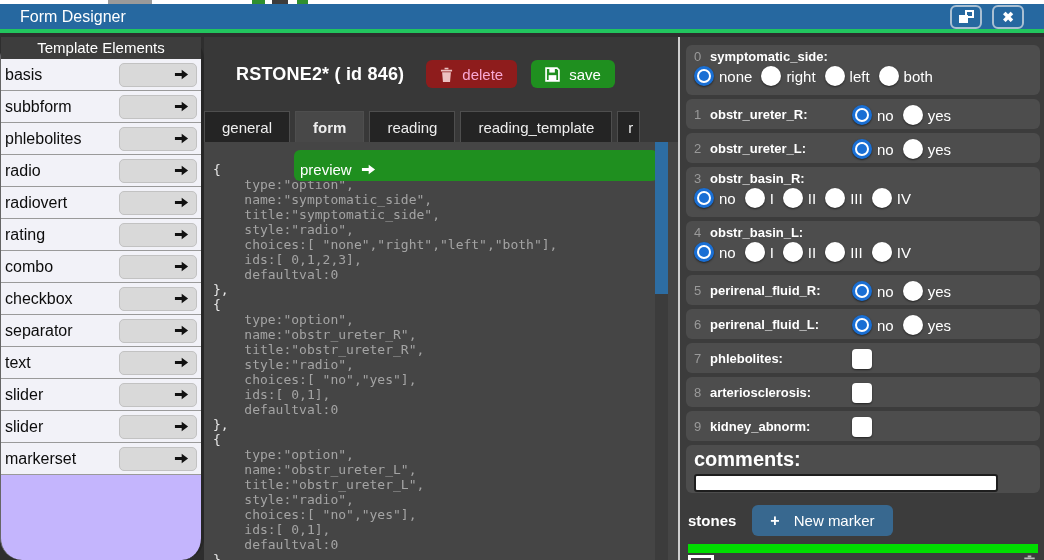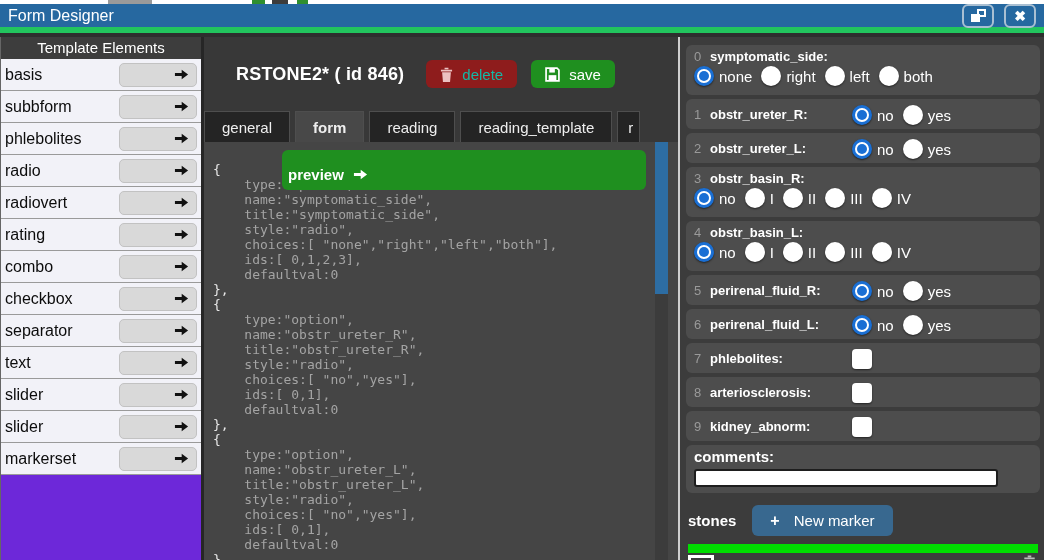--- a/index.html
+++ b/index.html
@@ -11,40 +11,40 @@
   }
   .screen { width:1044px; height:560px; overflow:hidden; position:relative; }
 
   
   .desktop-strip { height:4px; background:#ffffff; position:relative; }
   .desktop-strip .mark { position:absolute; top:0; height:4px; }
 
   
   .titlebar {
     height:29px; background:#2668a0; display:flex; align-items:center;
-    padding:0 8px; color:#fff; border-bottom:6px solid #22c55e;
+    padding:0 20px; color:#fff; border-bottom:4px solid #22c55e;
   }
   .titlebar .t-title { font-size:16px; }
   .winbtns { margin-left:auto; display:flex; gap:10px; }
   .winbtn {
     width:32px; height:24px; background:#2668a0; border:2px solid #a9bfd2;
     border-radius:6px; display:flex; align-items:center; justify-content:center;
     color:#fff; cursor:pointer; padding:0;
   }
   .restore-ic { position:relative; width:15px; height:13px; display:inline-block; }
   .restore-ic .sq { position:absolute; width:9px; height:8px; border:2px solid #fff; }
   .restore-ic .sq.back { right:0; top:0; background:transparent; }
   .restore-ic .sq.front { left:0; bottom:0; background:#fff; }
   .close-x { font-size:14px; font-weight:bold; line-height:1; }
 
   
   .main { display:flex; height:527px; padding-top:4px; background:#2e2e2e; }
 
   
-  .sidebar { width:204px; background:#6d28d9; border-right:3px solid #262626; border-left:1px solid #666; }
+  .sidebar { width:204px; background:#c4b5fd; border-right:3px solid #262626; border-left:1px solid #666;border-radius:22px; }
   .sidebar-header {
     height:22px; color:#fff; font-size:15px; text-align:center; line-height:22px;
     background:#3d3d3d;
   }
   .s-item {
     height:32px; background:#f2f2f8; border-bottom:1px solid #9a9a9a;
     display:flex; align-items:center; justify-content:space-between; padding:0 4px;
   }
   .s-label { font-size:16px; color:#0c0c0c; }
   .arrow-btn {
@@ -54,40 +54,40 @@
   }
 
   
   .center { flex:1; min-width:0; display:flex; flex-direction:column; background:#383838; }
   .center-header { height:74px; display:flex; align-items:center; padding-left:32px; flex:none; }
   .doc-title { color:#fff; font-size:18px; font-weight:bold; letter-spacing:.2px; }
   .btn {
     border:none; border-radius:6px; height:28px; display:flex; align-items:center;
     gap:9px; font-size:15px; cursor:pointer; padding:0 14px;
   }
-  .btn.delete { background:#8e1c1c; color:#14b8a6; margin-left:22px; }
+  .btn.delete { background:#8e1c1c; color:#f9a8d4; margin-left:22px; }
   .btn.save   { background:#1f8f1f; color:#ffffff; margin-left:14px; }
 
   .tabs { display:flex; gap:5px; height:31px; flex:none; }
   .tab {
     background:#242424; color:#eee; font-size:15px; padding:0 17px;
     display:flex; align-items:center; border:1px solid #4e4e4e; border-bottom:none;
     cursor:pointer; white-space:nowrap;
   }
   .tab.active { background:#484848; font-weight:bold; }
   .tab.partial { width:23px; padding:0 0 0 10px; overflow:hidden; }
 
   .editor { flex:1; background:#454545; position:relative; overflow:hidden; }
   .code { margin:0; padding:20px 0 0 9px; }
   .code .line {
     font-family:"DejaVu Sans Mono", monospace; font-size:13px; line-height:15px;
     color:#a4a4a4; white-space:pre;
   }
   .code .line.bright { color:#e9e9e9; }
-  .btn.preview { position:absolute; top:8px; right:32px; background:#1f8f1f; color:#fff; height:40px;font-weight:bold; }
+  .btn.preview { position:absolute; top:8px; right:20px; background:#1f8f1f; color:#fff; height:31px; }
   .ed-scrollbar {
     position:absolute; top:0; right:10px; width:13px; height:100%; background:#3c3c3c;
   }
   .ed-thumb { width:13px; height:152px; background:#2d6da3; }
 
   .divider { width:2px; background:#cfcfcf; }
 
   
   .preview { width:364px; background:#3c3c3c; padding:8px 4px 0 6px; overflow:hidden; }
   .field-row { background:#4d4d4d; border-radius:6px; margin-bottom:4px; padding:4px 8px; }
@@ -106,21 +106,21 @@
   .radio.selected::after {
     content:""; position:absolute; left:2px; top:2px; width:10px; height:10px;
     border-radius:50%; background:#1a6fd4;
   }
   .opt-label { color:#fff; font-size:15px; margin:0 9px 0 5px; }
   .checkbox {
     width:20px; height:20px; background:#fff; border-radius:4px; flex:none;
     box-shadow:0 1px 2px rgba(0,0,0,.55); cursor:pointer;
   }
   .comments-row { height:48px; padding-top:3px; }
-  .comments-row .row-label { font-size:15px;margin-top:28px; }
+  .comments-row .row-label { font-size:20px;margin-top:28px; }
   .comments-input {
     display:block; margin-top:3px; width:304px; height:18px; background:#fff;
     border:2px solid #1e1e1e; border-radius:3px; font-size:13px; padding:0 4px;
   }
   .stones-row { display:flex; align-items:center; margin:12px 0 0 2px; gap:16px; }
   .stones-label { color:#fff; font-size:15px; font-weight:bold; }
   .btn.newmarker { background:#38688f; color:#fff; height:31px; padding:0 18px; gap:14px; }
   .plus-glyph { font-weight:bold; font-size:16px; }
   .progress-bar { height:9px; background:#00dd00; margin:8px 2px 0 2px; }
   .partial-row { display:flex; justify-content:space-between; align-items:flex-start; margin:2px 4px 0 2px; }

